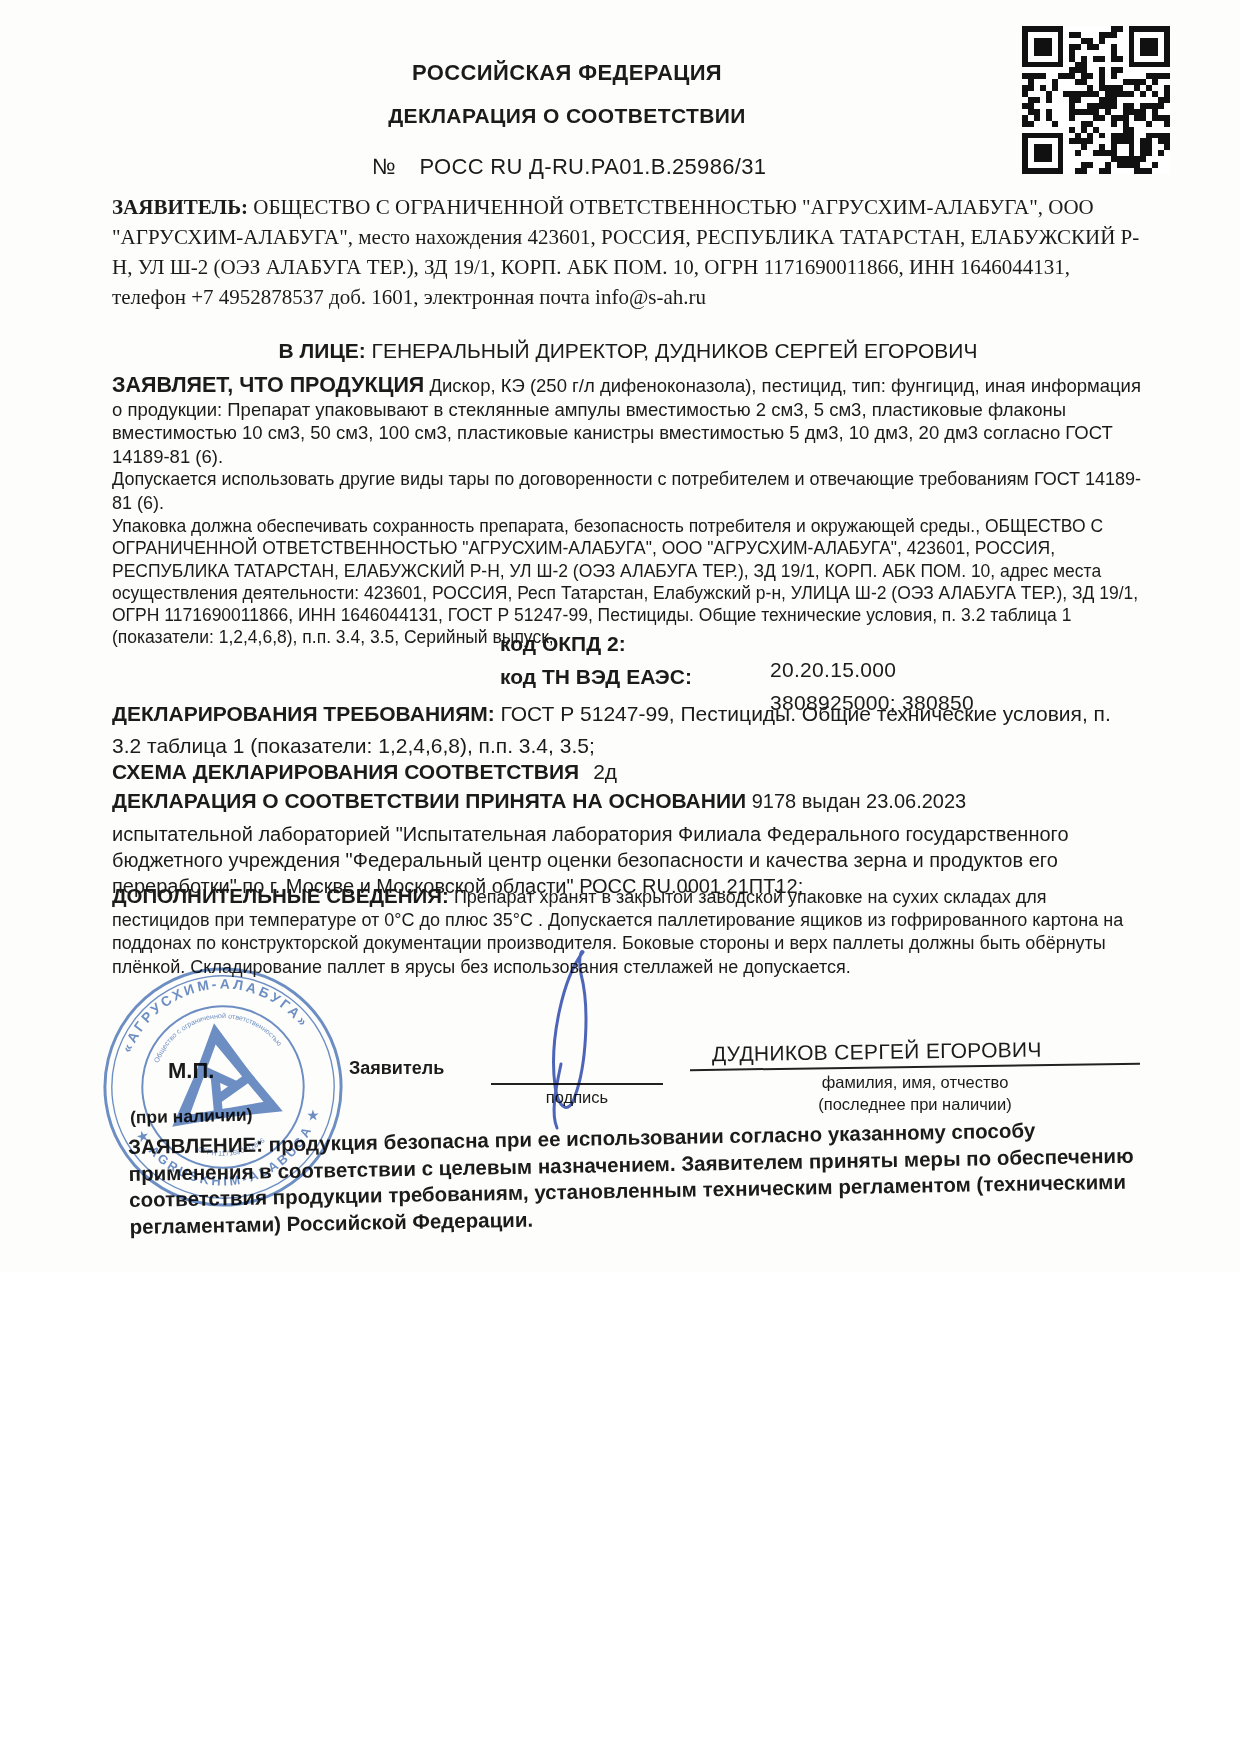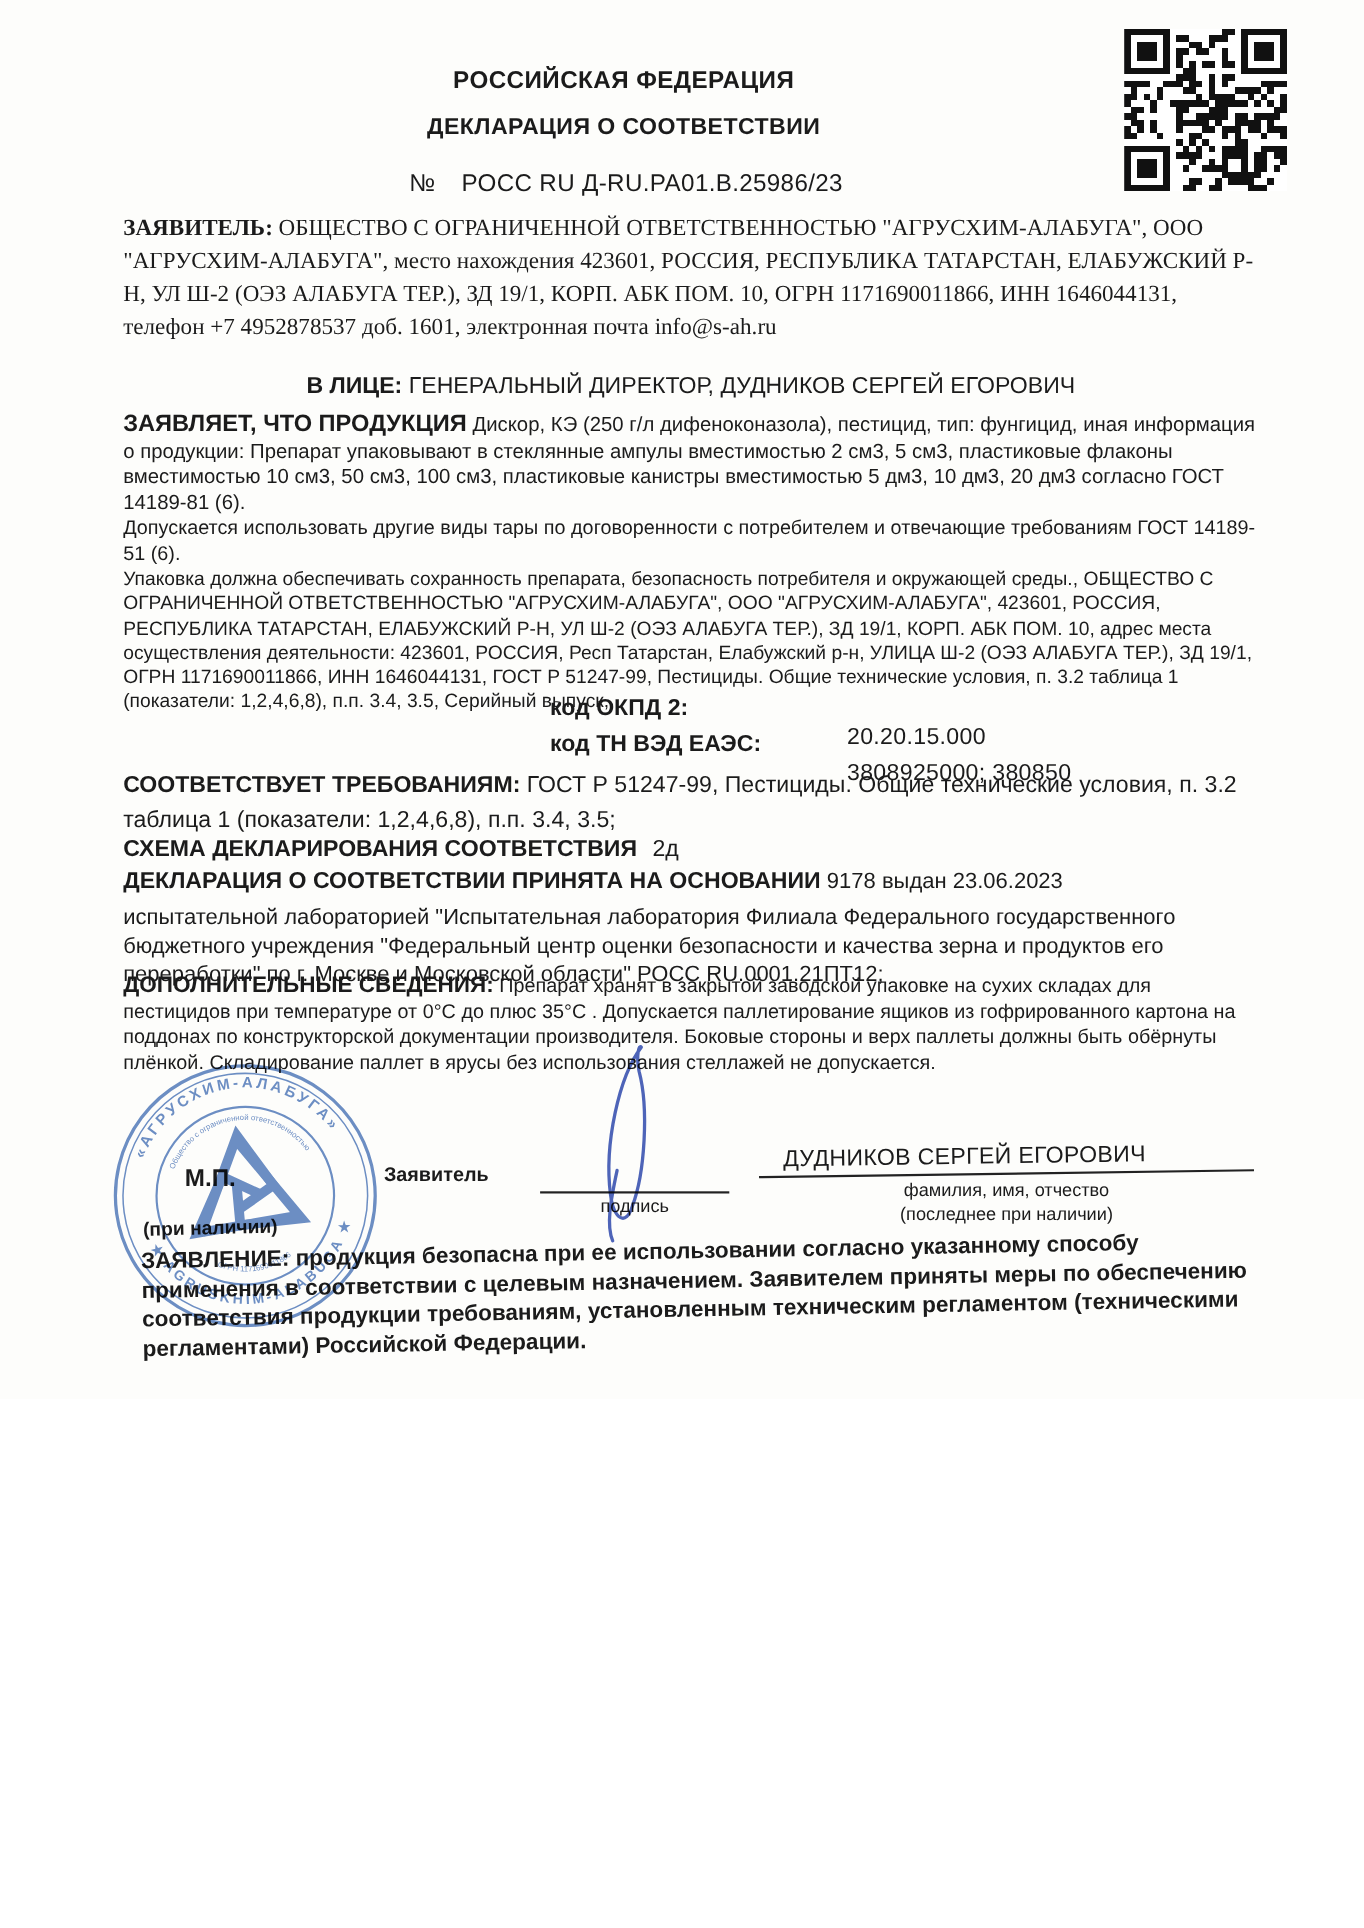--- a/index.html
+++ b/index.html
@@ -287,39 +287,39 @@
       <rect x="19" y="1" width="5" height="5" fill="#fff"></rect>
       <rect x="20" y="2" width="3" height="3" fill="#111"></rect>
       <rect x="0" y="18" width="7" height="7" fill="#111"></rect>
       <rect x="1" y="19" width="5" height="5" fill="#fff"></rect>
       <rect x="2" y="20" width="3" height="3" fill="#111"></rect>
     </svg>
 
   <div class="abs hdr country">РОССИЙСКАЯ ФЕДЕРАЦИЯ</div>
   <div class="abs hdr title">ДЕКЛАРАЦИЯ О СООТВЕТСТВИИ</div>
   <div class="abs numline">
-    <span>№</span><span class="num">РОСС RU Д-RU.РА01.В.25986/23</span>
+    <span>№</span><span class="num">РОСС RU Д-RU.РА01.В.25986/31</span>
   </div>
 
   <p class="abs para p-applicant"><b>ЗАЯВИТЕЛЬ:</b> <span>ОБЩЕСТВО С ОГРАНИЧЕННОЙ ОТВЕТСТВЕННОСТЬЮ "АГРУСХИМ-АЛАБУГА", ООО "АГРУСХИМ-АЛАБУГА", место нахождения 423601, РОССИЯ, РЕСПУБЛИКА ТАТАРСТАН, ЕЛАБУЖСКИЙ Р-Н, УЛ Ш-2 (ОЭЗ АЛАБУГА ТЕР.), ЗД 19/1, КОРП. АБК ПОМ. 10, ОГРН 1171690011866, ИНН 1646044131, телефон +7 4952878537 доб. 1601, электронная почта info@s-ah.ru</span></p>
 
   <p class="abs para p-principal"><b>В ЛИЦЕ:</b> <span>ГЕНЕРАЛЬНЫЙ ДИРЕКТОР, ДУДНИКОВ СЕРГЕЙ ЕГОРОВИЧ</span></p>
 
   <div class="abs para p-product">
     <p class="lead"><b>ЗАЯВЛЯЕТ, ЧТО ПРОДУКЦИЯ</b> <span>Дискор, КЭ (250 г/л дифеноконазола), пестицид, тип: фунгицид, иная информация о продукции: Препарат упаковывают в стеклянные ампулы вместимостью 2 см3, 5 см3, пластиковые флаконы вместимостью 10 см3, 50 см3, 100 см3, пластиковые канистры вместимостью 5 дм3, 10 дм3, 20 дм3 согласно ГОСТ 14189-81 (6).</span></p>
-    <p class="note">Допускается использовать другие виды тары по договоренности с потребителем и отвечающие требованиям ГОСТ 14189-51 (6).</p>
+    <p class="note">Допускается использовать другие виды тары по договоренности с потребителем и отвечающие требованиям ГОСТ 14189-81 (6).</p>
     <p class="pack">Упаковка должна обеспечивать сохранность препарата, безопасность потребителя и окружающей среды., ОБЩЕСТВО С ОГРАНИЧЕННОЙ ОТВЕТСТВЕННОСТЬЮ "АГРУСХИМ-АЛАБУГА", ООО "АГРУСХИМ-АЛАБУГА", 423601, РОССИЯ, РЕСПУБЛИКА ТАТАРСТАН, ЕЛАБУЖСКИЙ Р-Н, УЛ Ш-2 (ОЭЗ АЛАБУГА ТЕР.), ЗД 19/1, КОРП. АБК ПОМ. 10, адрес места осуществления деятельности: 423601, РОССИЯ, Респ Татарстан, Елабужский р-н, УЛИЦА Ш-2 (ОЭЗ АЛАБУГА ТЕР.), ЗД 19/1, ОГРН 1171690011866, ИНН 1646044131, ГОСТ Р 51247-99, Пестициды. Общие технические условия, п. 3.2 таблица 1 (показатели: 1,2,4,6,8), п.п. 3.4, 3.5, Серийный выпуск,</p>
   </div>
 
   <b class="abs code-label okpd-l">код ОКПД 2:</b>
   <span class="abs code-value okpd-v">20.20.15.000</span>
   <b class="abs code-label tnved-l">код ТН ВЭД ЕАЭС:</b>
   <span class="abs code-value tnved-v">3808925000; 380850</span>
 
-  <p class="abs para p-compliance"><b>СООТВЕТСТВУЕТ ТРЕБОВАНИЯМ:</b> <span>ГОСТ Р 51247-99, Пестициды. Общие технические условия, п. 3.2 таблица 1 (показатели: 1,2,4,6,8), п.п. 3.4, 3.5;</span></p>
+  <p class="abs para p-compliance"><b>ДЕКЛАРИРОВАНИЯ ТРЕБОВАНИЯМ:</b> <span>ГОСТ Р 51247-99, Пестициды. Общие технические условия, п. 3.2 таблица 1 (показатели: 1,2,4,6,8), п.п. 3.4, 3.5;</span></p>
 
   <p class="abs para p-scheme"><b>СХЕМА ДЕКЛАРИРОВАНИЯ СООТВЕТСТВИЯ</b><span class="val">2д</span></p>
 
   <div class="abs para p-basis">
     <p class="line1"><b>ДЕКЛАРАЦИЯ О СООТВЕТСТВИИ ПРИНЯТА НА ОСНОВАНИИ</b> <span>9178 выдан 23.06.2023</span></p>
     <p class="body">испытательной лабораторией "Испытательная лаборатория Филиала Федерального государственного бюджетного учреждения "Федеральный центр оценки безопасности и качества зерна и продуктов его переработки" по г. Москве и Московской области" РОСС RU.0001.21ПТ12;</p>
   </div>
 
   <p class="abs para p-additional"><b>ДОПОЛНИТЕЛЬНЫЕ СВЕДЕНИЯ:</b> <span>Препарат хранят в закрытой заводской упаковке на сухих складах для пестицидов при температуре от 0°С до плюс 35°С . Допускается паллетирование ящиков из гофрированного картона на поддонах по конструкторской документации производителя. Боковые стороны и верх паллеты должны быть обёрнуты плёнкой. Складирование паллет в ярусы без использования стеллажей не допускается.</span></p>
 

